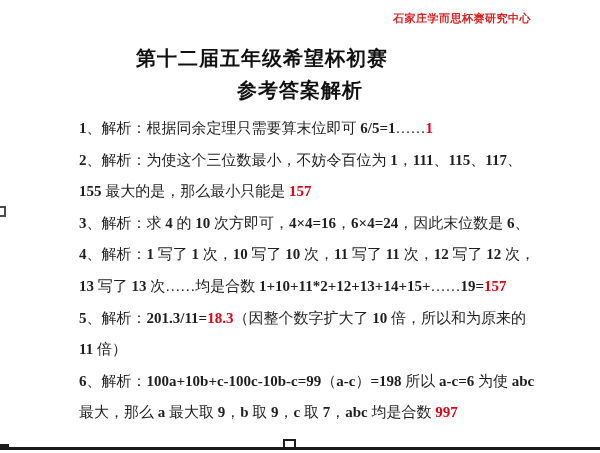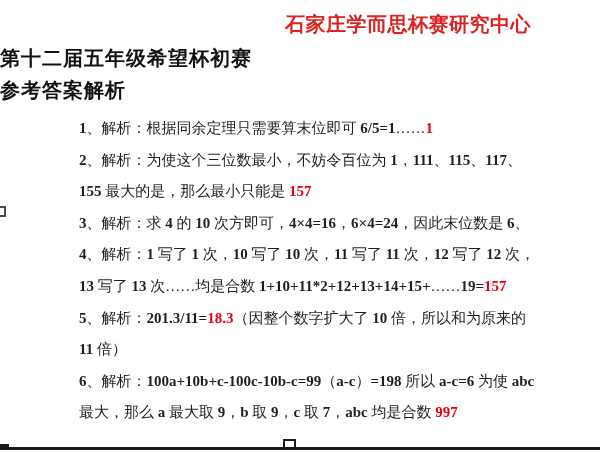--- a/index.html
+++ b/index.html
@@ -12,32 +12,34 @@
     width:600px;height:453px;
     background:#ffffff;
     position:relative;
     overflow:hidden;
     font-family:"Liberation Serif","DejaVu Serif",serif;
     color:var(--body-ink);
   }
   .org-header{
     position:absolute;top:11px;right:69px;
     font-family:"Liberation Sans","DejaVu Sans",sans-serif;
-    font-weight:bold;font-size:20px;letter-spacing:0.5px;
+    font-weight:bold;font-size:11px;letter-spacing:0.5px;
     color:var(--header-red);
     white-space:nowrap;
   }
   .doc-title{
     position:absolute;top:45px;left:0;width:524px;
+    text-align:center;
     font-family:"Liberation Sans","DejaVu Sans",sans-serif;
     font-weight:bold;font-size:20px;letter-spacing:1px;
     color:#111;
   }
   .doc-subtitle{
     position:absolute;top:77px;left:0;width:600px;
+    text-align:center;
     font-family:"Liberation Sans","DejaVu Sans",sans-serif;
     font-weight:bold;font-size:20px;letter-spacing:1px;
     color:#111;
   }
   .solutions{
     position:absolute;top:113px;left:79px;width:465px;
   }
   .line{
     height:31.6px;line-height:31.6px;
     font-size:15px;

